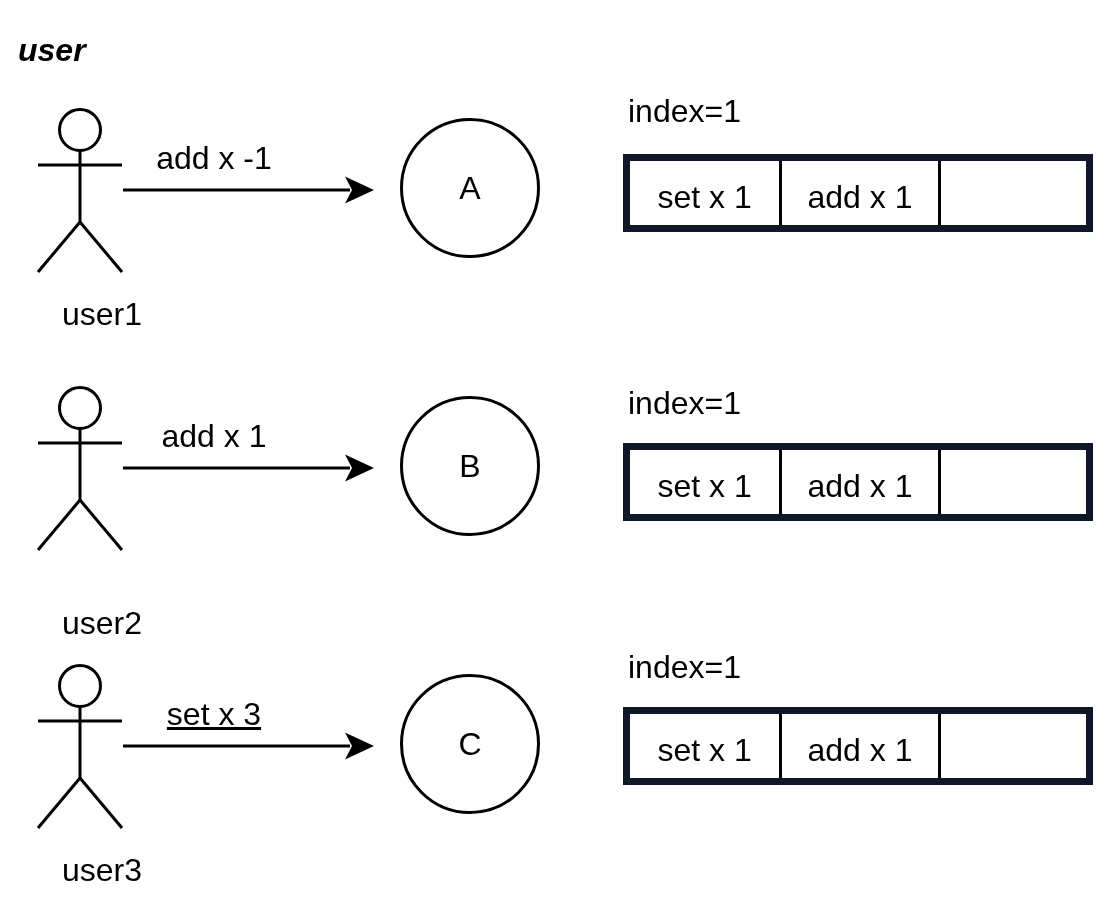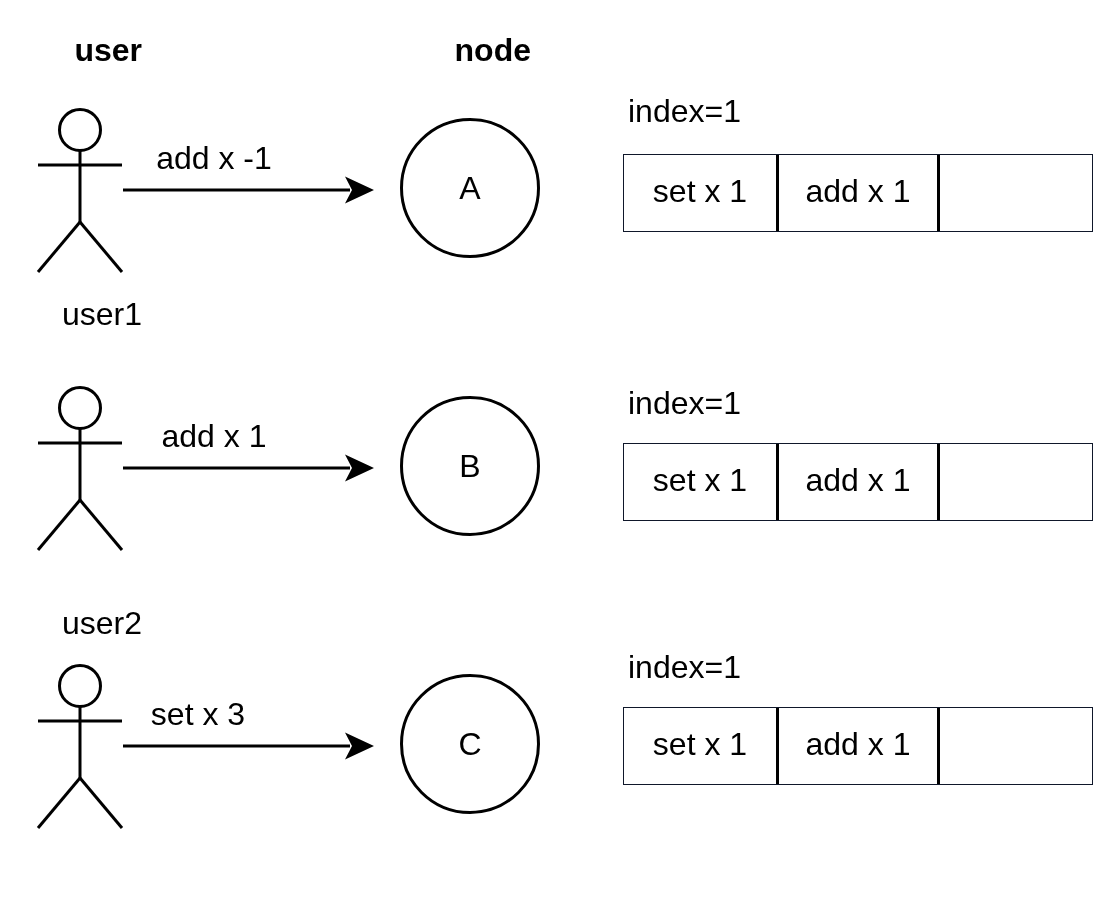--- a/index.html
+++ b/index.html
@@ -23,21 +23,22 @@
   }
   .txt {
     position: absolute;
     font-size: 32px;
     line-height: 36px;
     white-space: nowrap;
   }
   .hdr {
     font-weight: bold;
     width: 124px;
-    text-align: right;
+    text-align: left;
+    font-style: italic;
   }
   .msg-label {
     width: 220px;
     text-align: center;
   }
   .user-label {
     width: 124px;
     text-align: right;
   }
   .node-letter {
@@ -45,21 +46,21 @@
     height: 40px;
     line-height: 40px;
     text-align: center;
   }
   .log-table {
     position: absolute;
     left: 623px;
     width: 470px;
     height: 78px;
     box-sizing: border-box;
-    border: 1px solid #0f172a;
+    border: 7px solid #0f172a;
     display: flex;
     background: #ffffff;
     align-items: center;
   }
   .log-cell {
     box-sizing: border-box;
     height: 100%;
     font-size: 32px;
     line-height: 72px;
     text-align: center;
@@ -110,21 +111,20 @@
       <line x1="80" y1="778" x2="122" y2="828"></line>
     </g>
     <g>
       <line x1="123" y1="746" x2="350" y2="746"></line>
       <path d="M374,746 L345,732.5 L352,746 L345,759.5 Z" fill="#000000" stroke="none"></path>
     </g>
     <circle cx="470" cy="744" r="68.5"></circle>
   </svg>
 
   <div class="txt hdr" style="left:18px;  top:32px;">user</div>
-  <div class="txt hdr" style="left:407px; top:32px;">node</div>
 
   <div class="txt msg-label" style="left:104px; top:140px;text-align:center;">add x -1</div>
   <div class="txt user-label" style="left:18px;  top:296px;">user1</div>
   <div class="txt node-letter" style="left:410px; top:168px;">A</div>
   <div class="txt" style="left:628px; top:93px;">index=1</div>
   <div class="log-table" style="top:154px;">
     <div class="log-cell c1">set x 1</div>
     <div class="log-cell c2">add x 1</div>
     <div class="log-cell c3"></div>
   </div>
@@ -132,21 +132,22 @@
   <div class="txt msg-label" style="left:104px; top:418px;">add x 1</div>
   <div class="txt user-label" style="left:18px;  top:574px;margin-top:31px;">user2</div>
   <div class="txt node-letter" style="left:410px; top:446px;">B</div>
   <div class="txt" style="left:628px; top:385px;">index=1</div>
   <div class="log-table" style="top:443px;">
     <div class="log-cell c1">set x 1</div>
     <div class="log-cell c2">add x 1</div>
     <div class="log-cell c3"></div>
   </div>
 
-  <div class="txt msg-label" style="left:88px; top:696px;">set x 3</div>
+  <div class="txt msg-label" style="left:104px; top:696px;text-decoration:underline;">set x 3</div>
+  <div class="txt user-label" style="left:18px;  top:852px;">user3</div>
   <div class="txt node-letter" style="left:410px; top:724px;">C</div>
   <div class="txt" style="left:628px; top:649px;">index=1</div>
   <div class="log-table" style="top:707px;">
     <div class="log-cell c1">set x 1</div>
     <div class="log-cell c2">add x 1</div>
     <div class="log-cell c3"></div>
   </div>
 
 </div>
 

